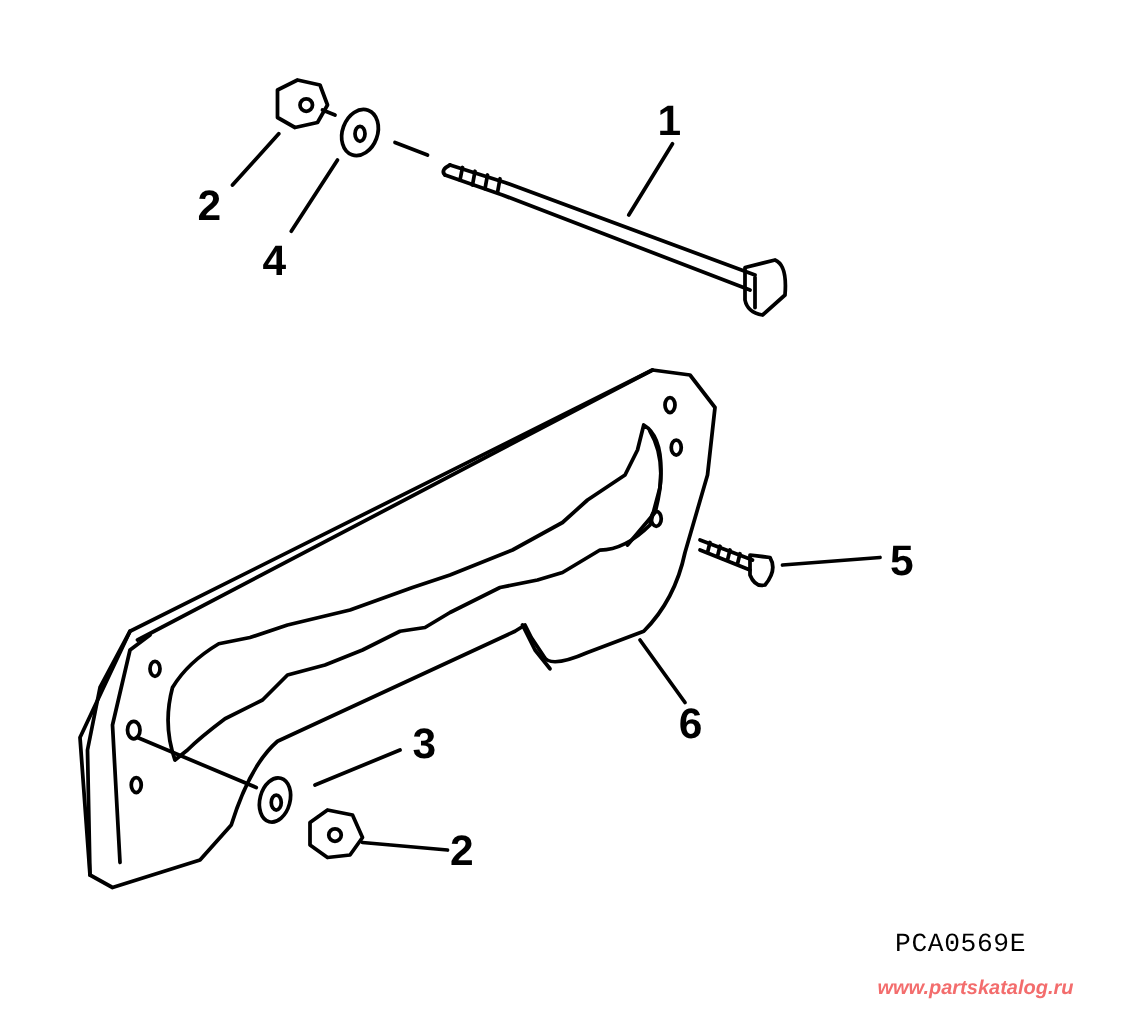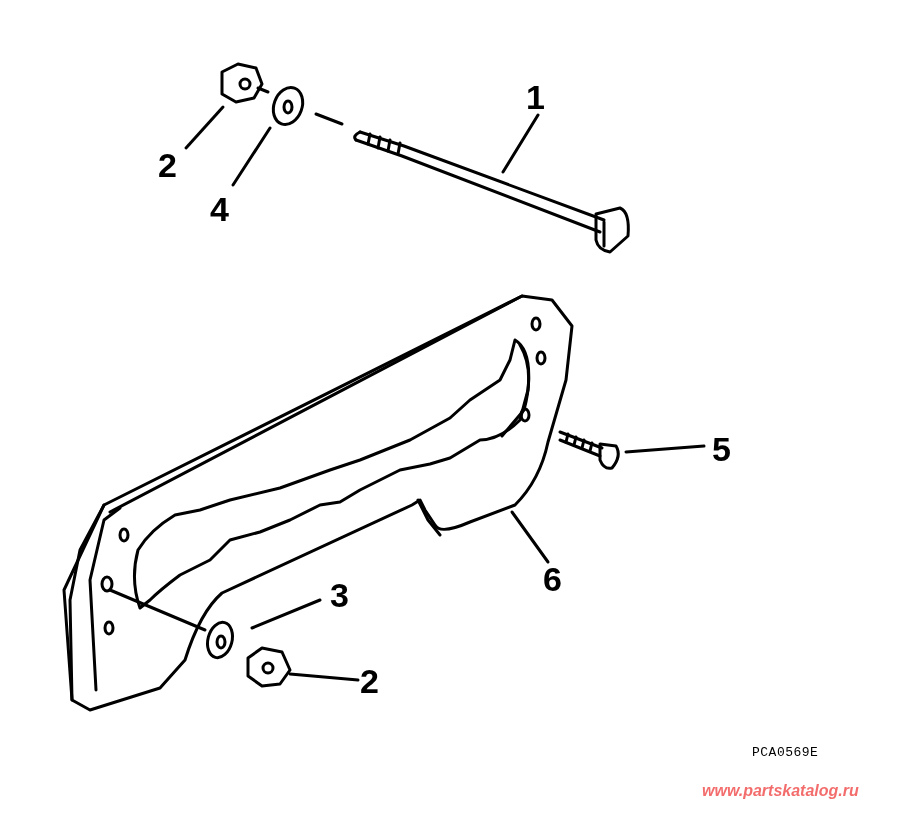--- a/index.html
+++ b/index.html
@@ -1,19 +1,19 @@
 <!DOCTYPE html>
 <html><head>
 <meta charset="utf-8">
 <style>
   html,body{margin:0;padding:0;background:#fff;}
   #stage{position:relative;width:900px;height:822px;background:#fff;overflow:hidden;}
   svg{position:absolute;left:0;top:0;}
   .callout{position:absolute;font-family:"Liberation Sans",sans-serif;font-weight:bold;font-size:34px;color:#000;line-height:1;}
-  .code{position:absolute;left:752px;top:745px;font-family:"Liberation Mono",monospace;font-size:13px;color:#000;letter-spacing:0.5px;}
+  .code{position:absolute;left:716px;top:745px;font-family:"Liberation Mono",monospace;font-size:21px;color:#000;letter-spacing:0.5px;}
   .wm{position:absolute;left:702px;top:782px;font-family:"Liberation Sans",sans-serif;font-weight:bold;font-style:italic;font-size:16px;color:#f36d6d;}
 </style>
 </head>
 <body>
 
 <div id="stage">
   <svg width="900" height="822" viewBox="0 0 900 822" fill="none" stroke="#000" stroke-width="3" stroke-linecap="round" stroke-linejoin="round">
 
     <g>
       <path d="M222 72 L238 64 L256 68 L262 84 L254 98 L236 102 L222 94 Z"></path>

